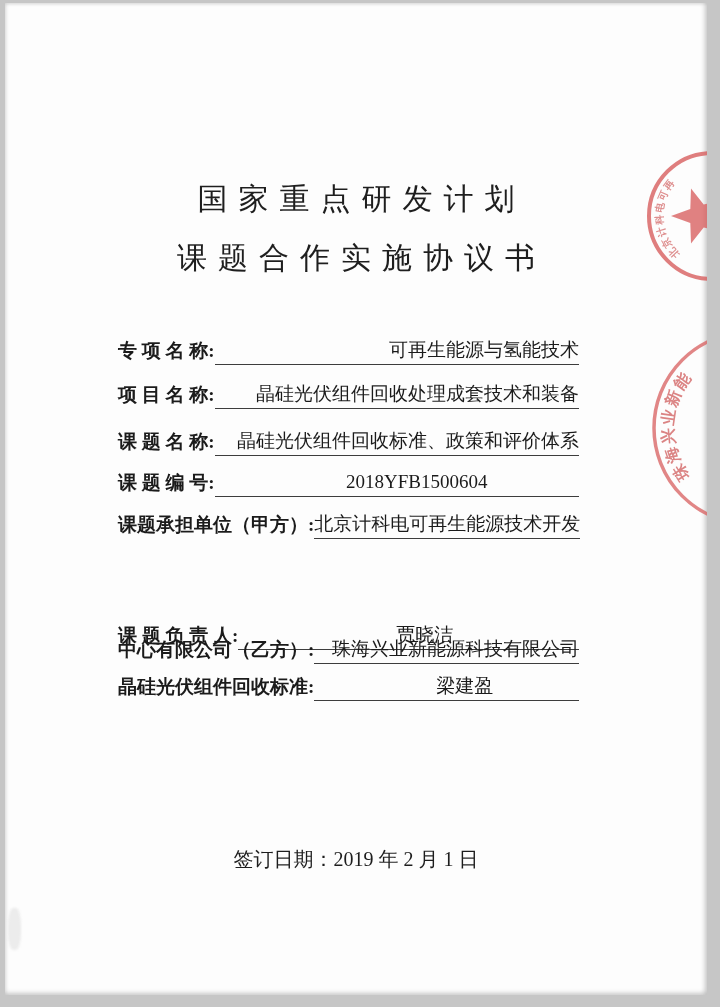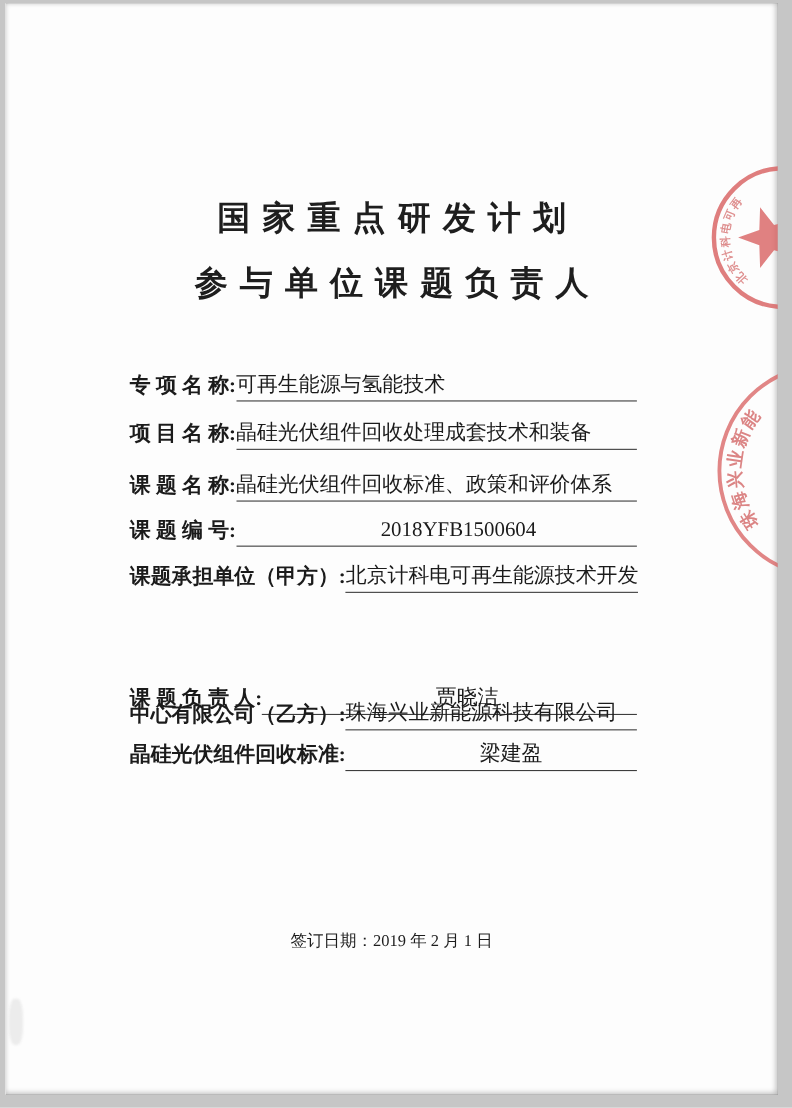--- a/index.html
+++ b/index.html
@@ -10,62 +10,62 @@
     font-family:"Liberation Serif","DejaVu Serif",serif;
   }
   .page{
     position:absolute;left:5px;top:3px;width:702px;height:992px;
     background:#fdfdfd;
     overflow:hidden;
     box-shadow: inset -3px 0 4px rgba(0,0,0,.14), inset 0 -3px 4px rgba(0,0,0,.12), inset 2px 2px 3px rgba(0,0,0,.05);
   }
   .title{
     position:absolute;left:0;right:0;text-align:center;
-    font-size:30px;font-weight:700;color:#1e1e1e;
+    font-size:30px;font-weight:400;color:#1e1e1e;
     letter-spacing:11px;padding-left:11px;line-height:32px;
     white-space:nowrap;
   }
   .t1{top:180px;}
   .t2{top:239px;}
   .row{
     position:absolute;left:113px;right:128px;
     display:flex;align-items:flex-end;
     font-size:19px;color:#1b1b1b;line-height:28px;
   }
   .row .label{
     font-weight:700;white-space:pre;flex:0 0 auto;
   }
   .row .uline{
     flex:1 1 auto;
     border-bottom:1.6px solid #3d3d3d;
-    text-align:left;white-space:nowrap;
+    text-align:right;white-space:nowrap;
     min-height:28px;font-weight:400;
   }
   .row .uline.alignleft{text-align:center;}
   .pad40{padding-left:40px;}
   .pad32{padding-left:32px;}
   .cont{left:222px;} 
   .daterow{
     position:absolute;left:0;right:0;top:843px;
-    text-align:center;font-size:15px;color:#1d1d1d;white-space:pre;
+    text-align:center;font-size:20px;color:#1d1d1d;white-space:pre;
   }
   .stamp{position:absolute;pointer-events:none;}
   .stamp svg{display:block;}
   .smudge{
     position:absolute;left:3px;top:905px;width:13px;height:42px;
     background:#ececec;border-radius:40%;filter:blur(1px);
   }
 </style>
 </head>
 <body>
 
 <div class="page">
 
   <div class="title t1">国家重点研发计划</div>
-  <div class="title t2">参与单位课题负责人</div>
+  <div class="title t2">课题合作实施协议书</div>
 
   <div class="row" style="top:333px">
     <span class="label">专 项 名 称:</span>
     <span class="uline">可再生能源与氢能技术</span>
   </div>
 
   <div class="row" style="top:424px">
     <span class="label">课 题 名 称:</span>
     <span class="uline">晶硅光伏组件回收标准、政策和评价体系</span>
   </div>

